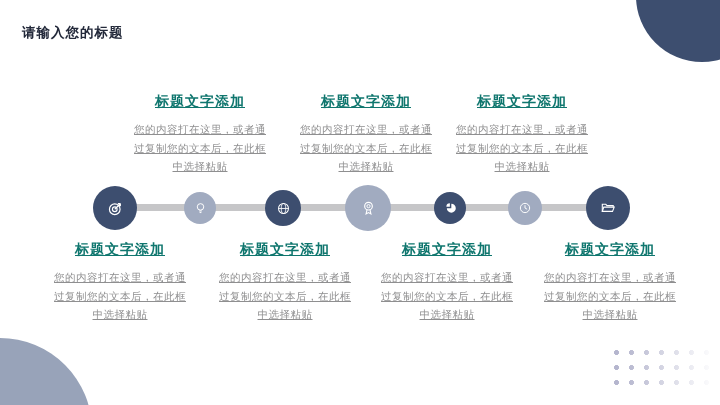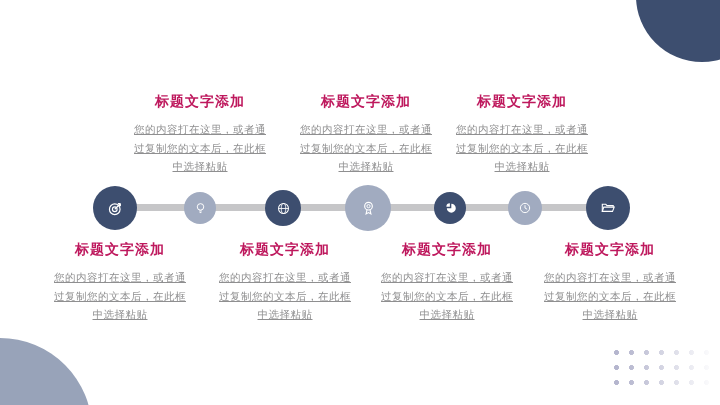--- a/index.html
+++ b/index.html
@@ -38,22 +38,23 @@
   .node{
     position:absolute;border-radius:50%;display:flex;
     align-items:center;justify-content:center;
   }
   .node.dark{background:#3d4e6f;}
   .node.light{background:#a1abc0;}
   .node svg{display:block;}
   
   .tblock{position:absolute;width:164px;text-align:center;}
   .tblock .bhead{
-    font-size:14px;font-weight:bold;color:#be185d;letter-spacing:1px;
+    font-size:14px;font-weight:bold;color:#0f766e;letter-spacing:1px;
     margin:0 0 9px 0;
+    text-decoration:underline;
   }
   .tblock .bline{
     font-size:10.5px;color:#8f8f90;line-height:18.5px;letter-spacing:.5px;text-decoration:underline;
   }
   
   .t1{left:118px;top:93px;} .t2{left:284px;top:93px;} .t3{left:440px;top:93px;}
   .b1{left:38px;top:241px;} .b2{left:203px;top:241px;}
   .b3{left:365px;top:241px;} .b4{left:528px;top:241px;}
   .n1{left:93px;top:186px;width:44px;height:44px;}
   .n2{left:184px;top:192px;width:32px;height:32px;}
@@ -67,20 +68,21 @@
 <body>
 
 <div class="slide">
 
   <div class="deco-circle-tr"></div>
   <div class="deco-circle-bl"></div>
   <div class="deco-dots">
       <div class="fade"></div>
     </div>
 
+  <div class="page-title">请输入您的标题</div>
 
   <div class="tblock t1">
     <div class="bhead">标题文字添加</div>
     <div class="bline">您的内容打在这里，或者通</div>
     <div class="bline">过复制您的文本后，在此框</div>
     <div class="bline">中选择粘贴</div>
   </div>
   <div class="tblock t2">
     <div class="bhead">标题文字添加</div>
     <div class="bline">您的内容打在这里，或者通</div>

